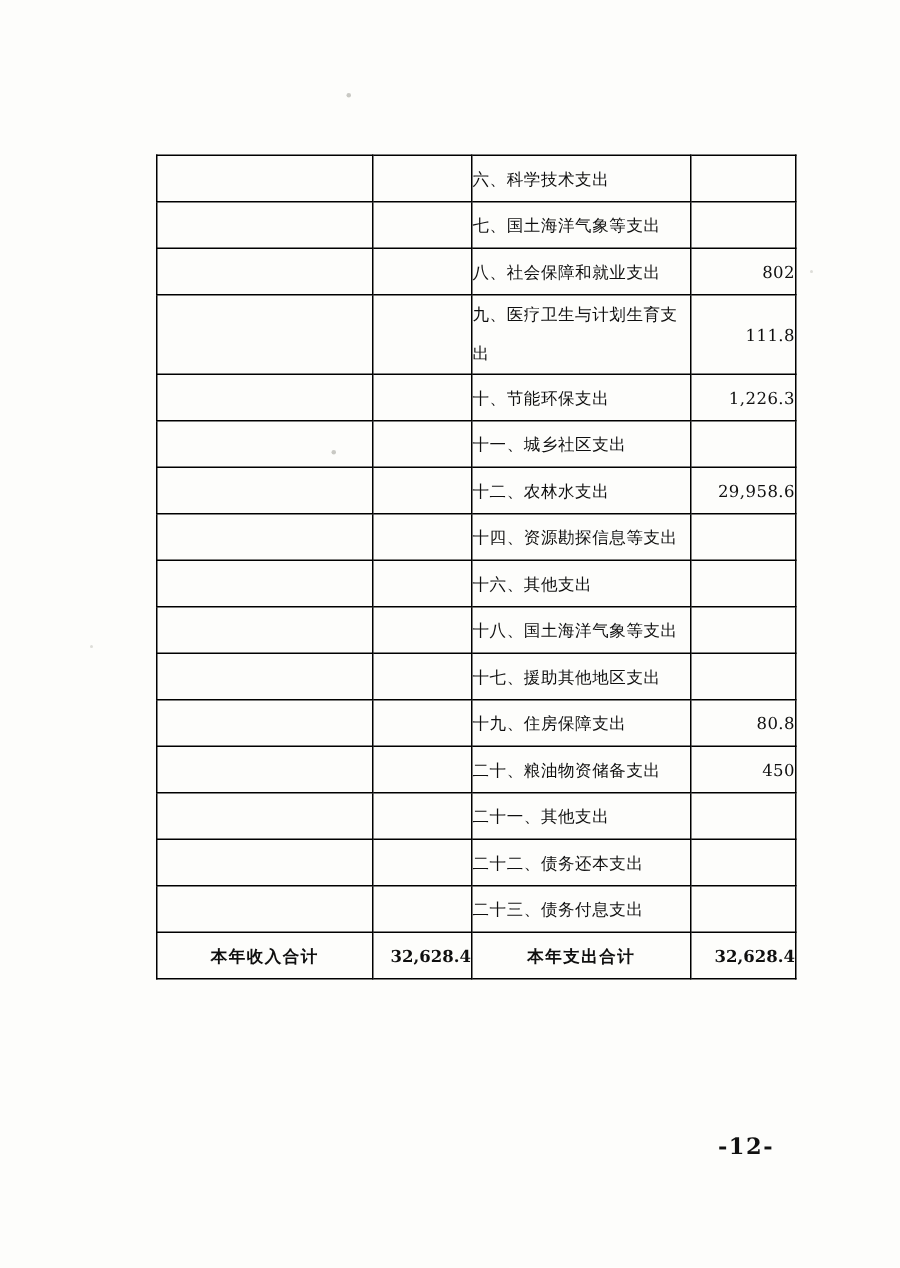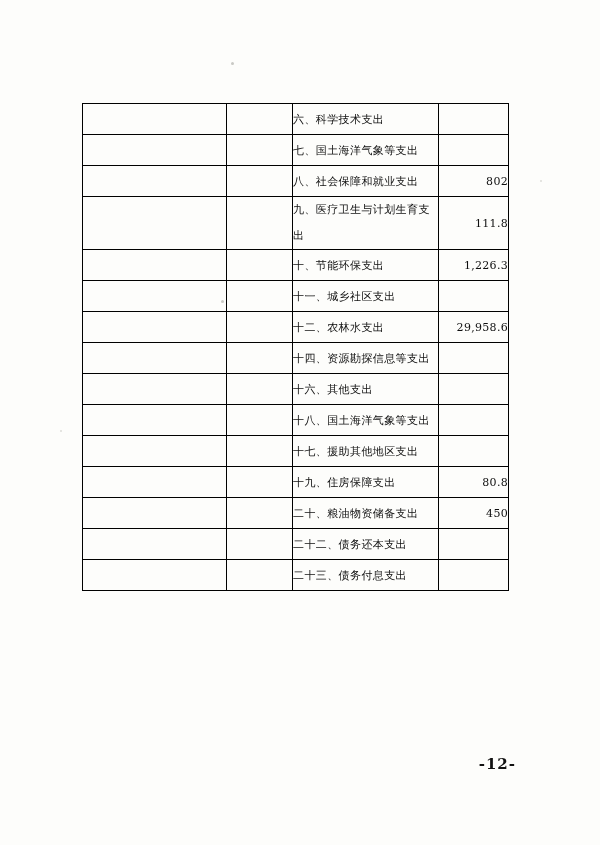--- a/index.html
+++ b/index.html
@@ -26,21 +26,21 @@
     background: #c9c9c4;
     border-radius: 50%;
   }
   .speck-1 { left: 231px; top: 62px; width: 3px; height: 3px; }
   .speck-2 { left: 221px; top: 300px; width: 3px; height: 3px; }
   .speck-3 { left: 60px;  top: 430px; width: 2px; height: 2px; background:#ddddd8; }
   .speck-4 { left: 540px; top: 180px; width: 2px; height: 2px; background:#ddddd8; }
 
   table.budget {
     position: absolute;
-    left: 82px;
+    left: 104px;
     top: 103px;
     width: 426px;
     border-collapse: collapse;
     table-layout: fixed;
   }
   table.budget td {
     border: 1px solid #000000;
     padding: 0;
     height: 30px;
     vertical-align: middle;
@@ -188,27 +188,39 @@
       </tr>
       <tr>
         <td class="cell-empty"></td>
         <td class="cell-num"></td>
         <td class="cell-left-label">二十、粮油物资储备支出</td>
         <td class="cell-num">450</td>
       </tr>
       <tr>
         <td class="cell-empty"></td>
         <td class="cell-num"></td>
+        <td class="cell-left-label">二十一、其他支出</td>
+        <td class="cell-num"></td>
+      </tr>
+      <tr>
+        <td class="cell-empty"></td>
+        <td class="cell-num"></td>
         <td class="cell-left-label">二十二、债务还本支出</td>
         <td class="cell-num"></td>
       </tr>
       <tr>
         <td class="cell-empty"></td>
         <td class="cell-num"></td>
         <td class="cell-left-label">二十三、债务付息支出</td>
         <td class="cell-num"></td>
+      </tr>
+      <tr class="total-row">
+        <td class="total-label">本年收入合计</td>
+        <td class="total-num">32,628.4</td>
+        <td class="total-label">本年支出合计</td>
+        <td class="total-num">32,628.4</td>
       </tr>
     </tbody>
   </table>
 
   <div class="page-number">-12-</div>
 
 </div>
 
 </body></html>

